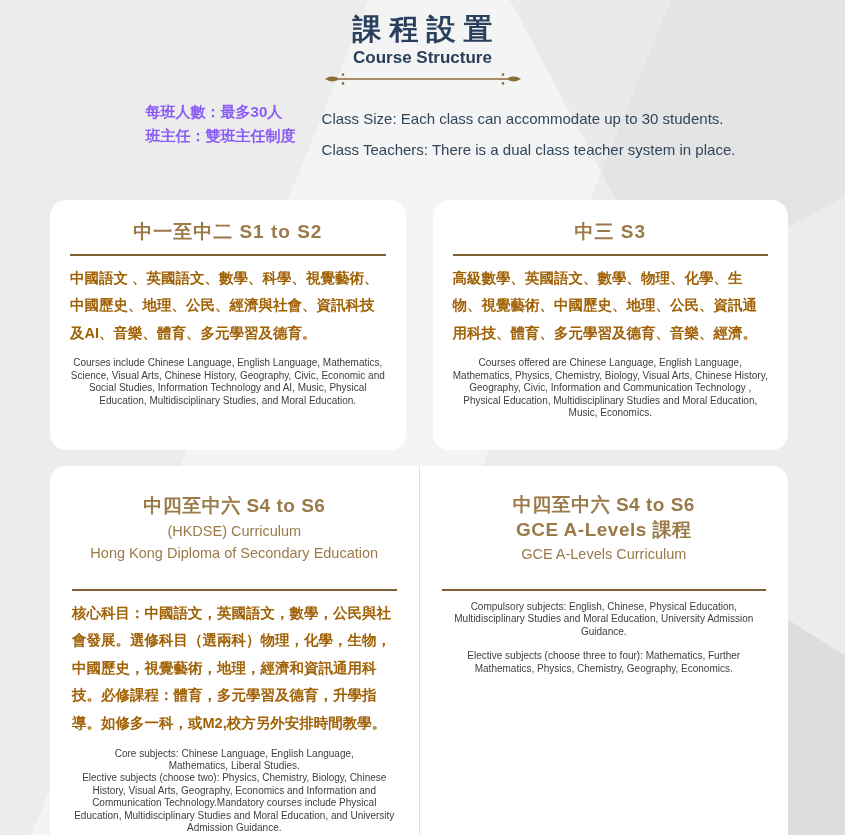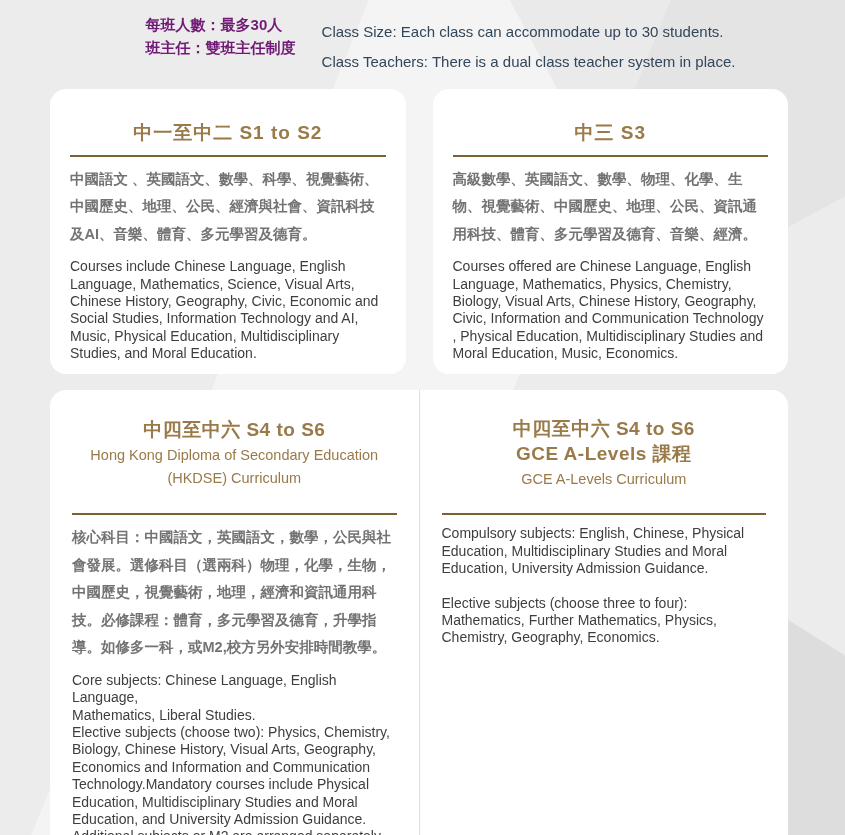--- a/index.html
+++ b/index.html
@@ -19,50 +19,65 @@
     background:rgba(165,165,165,0.20); transform:rotate(32deg); }
   .content { position:relative; z-index:1; }
 
   header { text-align:center; padding-top:13px; }
   .page-title { font-size:29px; font-weight:bold; color:#29405c; letter-spacing:8px; text-indent:8px; line-height:1.15; }
   .page-subtitle { font-size:17px; font-weight:bold; color:#29405c; margin-top:2px; }
   .divider-wrap { margin-top:3px; line-height:0; }
 
   .info { display:grid; grid-template-columns:auto auto; column-gap:26px; row-gap:6px;
     justify-content:center; margin-top:13px; font-size:15px; transform:translateX(10px); }
-  .info .zh-col div { font-weight:bold; color:#701a75; line-height:1.55;margin-left:16px; }
+  .info .zh-col div { font-weight:bold; color:#8b5cf6; line-height:1.55;margin-left:16px; }
   .info .en-col div { color:#32465b; line-height:1.55;margin-top:7px; }
 
   .row { display:flex; gap:27px; margin:15px 57px 0 50px; }
-  .card { flex:1; background:#ffffff; border-radius:16px; padding:28px 20px 12px;
-    box-sizing:border-box; min-height:250px; }
+  .card { flex:1; background:#ffffff; border-radius:16px; padding:16px 20px 12px;
+    box-sizing:border-box; min-height:250px;margin-top:24px; }
   .card-title { font-size:19px; font-weight:bold; color:#9a7a49; text-align:center;
     margin:3px 0 0; letter-spacing:1px; }
   .rule { border-bottom:2px solid #7d6034; margin-top:9px; }
-  .body-zh { font-size:14.5px; font-weight:bold; color:#737373; line-height:1.9;
+  .body-zh { font-size:14.5px; font-weight:bold; color:#a16207; line-height:1.9;
     margin:9px 0 0; white-space:pre-line; }
-  .body-en { font-size:14px; color:#3e3e3e; line-height:1.24; margin:10px 0 0; white-space:pre-line; }
+  .body-en { font-size:10px; color:#3e3e3e; line-height:1.24; margin:10px 0 0; white-space:pre-line;text-align:center; }
 
   .panel { display:flex; margin:16px 57px 0 50px; background:#ffffff; border-radius:16px;
     min-height:392px; }
   .panel .col { flex:1; padding:12px 22px 14px; box-sizing:border-box; }
   .panel .col.second { border-left:1px solid #dedede; }
   .col-head { height:102px; display:flex; flex-direction:column; justify-content:center; text-align:center; }
   .col-head .t { font-size:19px; font-weight:bold; color:#9a7a49; line-height:1.3; letter-spacing:0.5px; }
   .col-head .s { font-size:14.5px; color:#9a7a49; line-height:1.35; margin-top:3px; }
 </style>
 </head>
 <body>
 
 <div class="bg-streak"></div>
 <div class="bg-corner-tr"></div>
 <div class="bg-corner-br"></div>
 
 <div class="content">
 
+  <header>
+    <div class="page-title">課程設置</div>
+    <div class="page-subtitle">Course Structure</div>
+    <div class="divider-wrap">
+      <svg width="200" height="16" viewBox="0 0 200 16">
+        <line x1="16" y1="8" x2="184" y2="8" stroke="#8b6d3a" stroke-width="1.6"></line>
+        <path d="M2,8 Q9,3.2 17,8 Q9,12.8 2,8 Z" fill="#8b6d3a"></path>
+        <path d="M198,8 Q191,3.2 183,8 Q191,12.8 198,8 Z" fill="#8b6d3a"></path>
+        <circle cx="20" cy="3.6" r="1.3" fill="#8b6d3a"></circle>
+        <circle cx="20" cy="12.4" r="1.3" fill="#8b6d3a"></circle>
+        <circle cx="180" cy="3.6" r="1.3" fill="#8b6d3a"></circle>
+        <circle cx="180" cy="12.4" r="1.3" fill="#8b6d3a"></circle>
+      </svg>
+    </div>
+  </header>
 
   <section class="info">
     <div class="zh-col">
       <div>每班人數：最多30人</div>
       <div>班主任：雙班主任制度</div>
     </div>
     <div class="en-col">
       <div>Class Size: Each class can accommodate up to 30 students.</div>
       <div>Class Teachers: There is a dual class teacher system in place.</div>
     </div>
@@ -81,22 +96,22 @@
       <div class="rule"></div>
       <p class="body-zh">高級數學、英國語文、數學、物理、化學、生物、視覺藝術、中國歷史、地理、公民、資訊通用科技、體育、多元學習及德育、音樂、經濟。</p>
       <p class="body-en">Courses offered are Chinese Language, English Language, Mathematics, Physics, Chemistry, Biology, Visual Arts, Chinese History, Geography, Civic, Information and Communication Technology , Physical Education, Multidisciplinary Studies and Moral Education, Music, Economics.</p>
     </article>
   </section>
 
   <section class="panel">
     <div class="col">
       <div class="col-head">
         <div class="t">中四至中六 S4 to S6</div>
+        <div class="s">(HKDSE) Curriculum</div>
         <div class="s">Hong Kong Diploma of Secondary Education</div>
-        <div class="s">(HKDSE) Curriculum</div>
       </div>
       <div class="rule"></div>
       <p class="body-zh">核心科目：中國語文，英國語文，數學，公民與社會發展。選修科目（選兩科）物理，化學，生物，中國歷史，視覺藝術，地理，經濟和資訊通用科技。必修課程：體育，多元學習及德育，升學指導。如修多一科，或M2,校方另外安排時間教學。</p>
       <p class="body-en">Core subjects: Chinese Language, English Language,
 Mathematics, Liberal Studies.
 Elective subjects (choose two): Physics, Chemistry, Biology, Chinese History, Visual Arts, Geography, Economics and Information and Communication Technology.Mandatory courses include Physical Education, Multidisciplinary Studies and Moral Education, and University Admission Guidance.
 Additional subjects or M2 are arranged separately by the school.</p>
     </div>
     <div class="col second">
       <div class="col-head">

